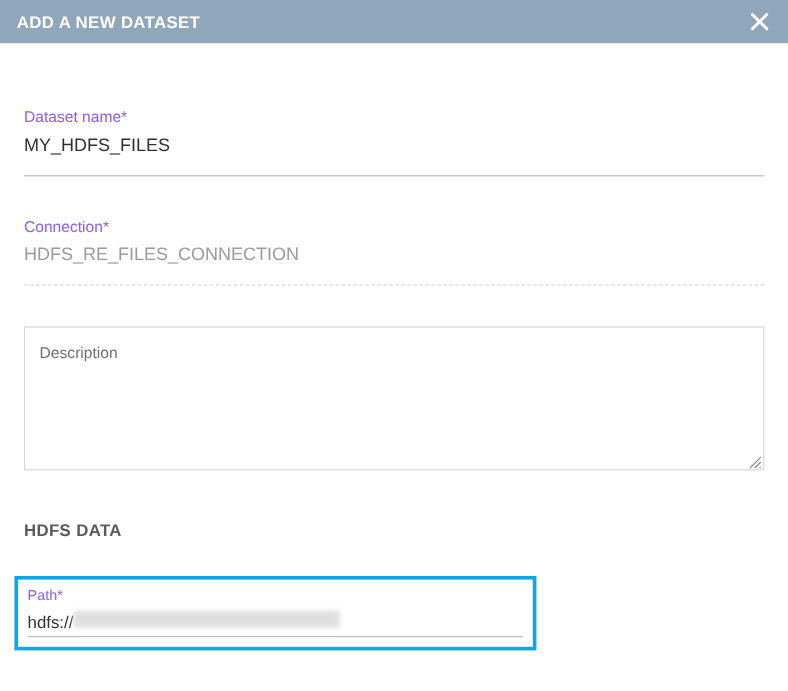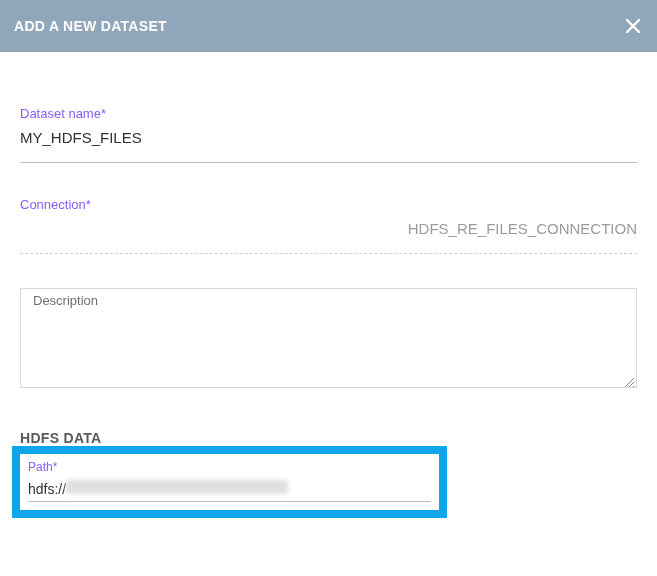--- a/index.html
+++ b/index.html
@@ -11,21 +11,21 @@
     background: #fff;
     color: #333;
   }
   .header {
     background: #90a6ba;
     color: #fff;
     display: flex;
     align-items: center;
     justify-content: space-between;
     padding: 8px 14px;
-    height: 52px;
+    height: 36px;
   }
   .header-title {
     font-weight: 700;
     font-size: 14px;
     letter-spacing: 0.3px;
   }
   .close-icon {
     cursor: pointer;
     display: inline-flex;
     align-items: center;
@@ -54,27 +54,26 @@
     font-size: 15px;
     padding: 4px 0 16px 0;
     outline: none;
     color: #303030;
     background: transparent;
     font-family: inherit;
   }
   .text-input.readonly {
     color: #9b9b9b;
     border-bottom: 1px dashed #cfcfcf;
-    text-align: right;
   }
   .textarea-wrap {
     border: 1px solid #d8d8d8;
     margin-top: 0;
-    padding: 2px 12px;
-    height: 100px;
+    padding: 12px 12px;
+    height: 120px;
     position: relative;
   }
   .textarea-label {
     font-size: 13px;
     color: #6f6f6f;
   }
   .textarea {
     width: 100%;
     height: calc(100% - 18px);
     border: none;
@@ -94,22 +93,23 @@
   }
   .resize-handle svg line { stroke: #8b8b8b; stroke-width: 1; }
   .section-heading {
     font-size: 14px;
     font-weight: 700;
     color: #5a5a5a;
     letter-spacing: 0.3px;
     margin-top: 42px;
   }
   .highlight-box {
-    border: 8px solid #0ea5e9;
+    border: 3px solid #0ea5e9;
     padding: 6px 8px 8px 8px;
+    margin-top: 30px;
     margin-left: -8px;
     margin-right: 190px;
   }
   .highlight-box .field-label { font-size: 12px; }
   .redacted {
     display: inline-block;
     vertical-align: middle;
     height: 14px;
     background: #dcdcdc;
     filter: blur(2.2px);

